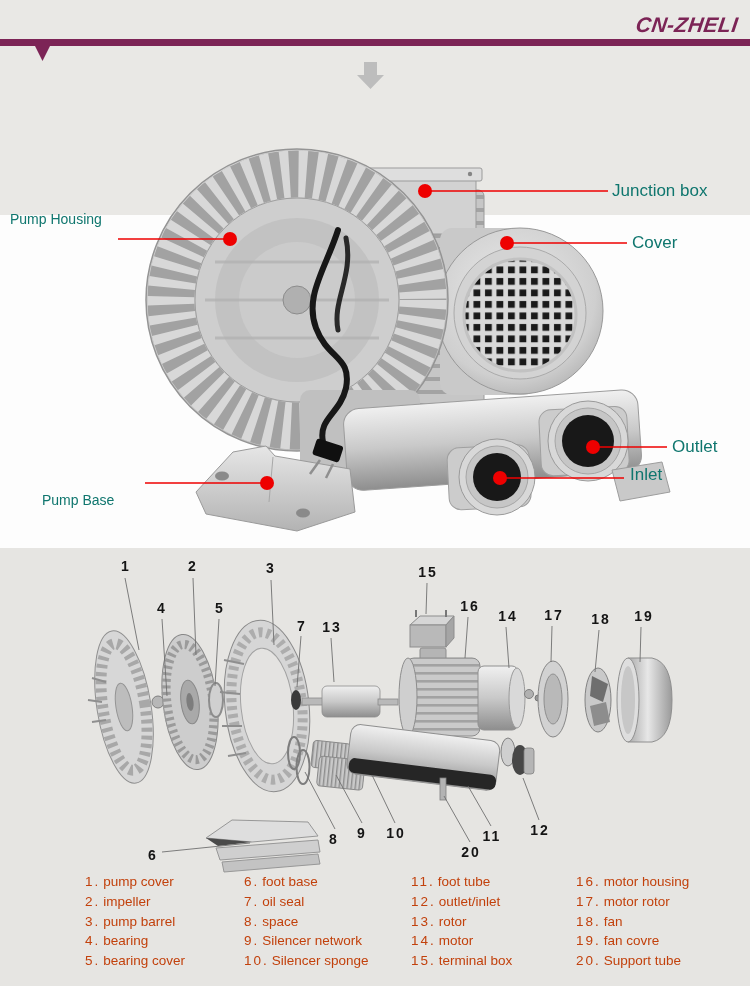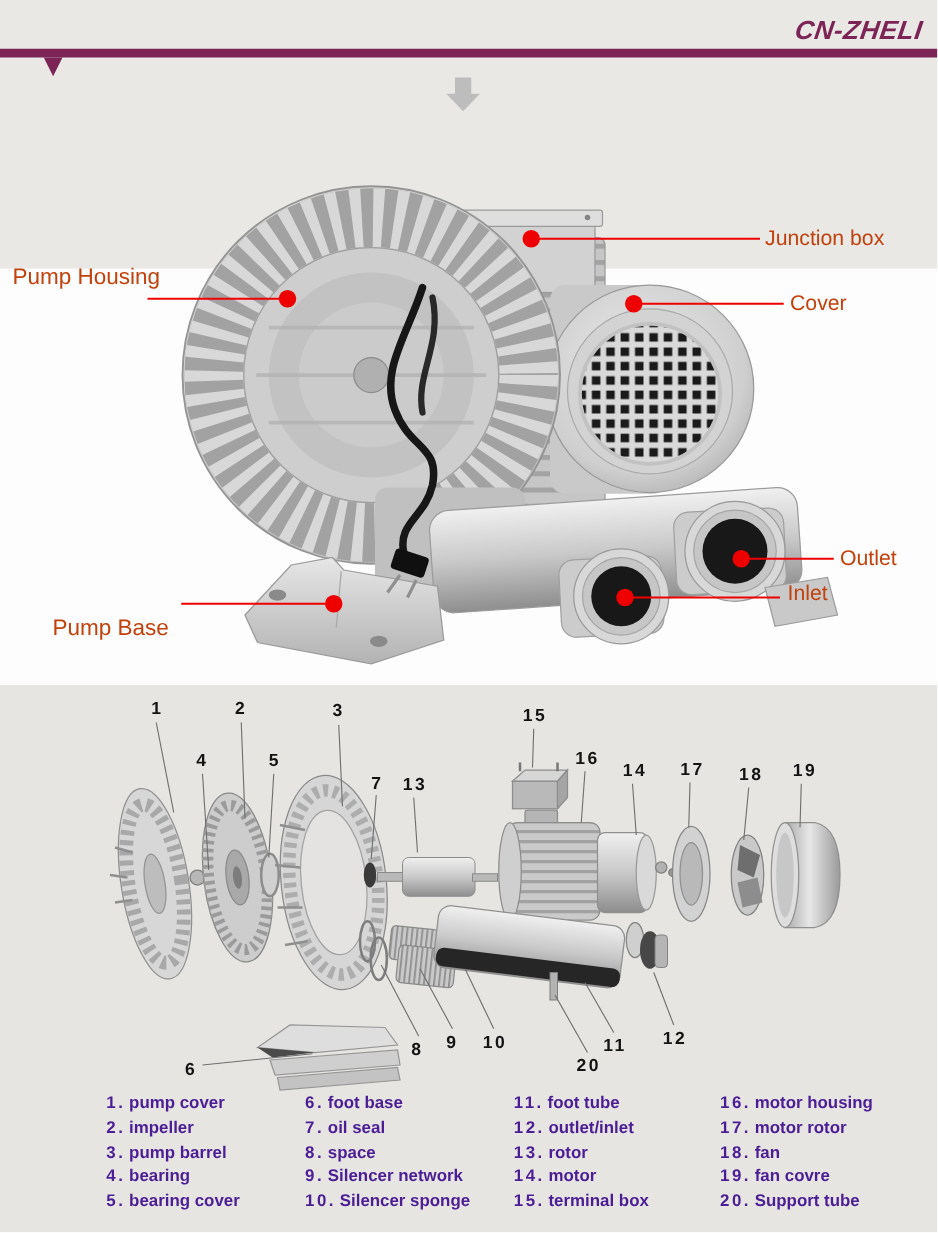--- a/index.html
+++ b/index.html
@@ -2,23 +2,23 @@
 <html><head>
 <meta charset="utf-8">
 <style>
   html,body{margin:0;padding:0;background:#ffffff}
   .page{position:relative;width:750px;height:986px;overflow:hidden;
         font-family:"Liberation Sans",sans-serif;background:#ffffff}
   .scene{position:absolute;left:0;top:0;display:block}
   .brand{position:absolute;top:13px;right:12px;font-style:italic;font-weight:bold;
          font-size:21px;letter-spacing:.5px;color:#7c2456;transform:skewX(-8deg);
          white-space:nowrap}
-  .plabel{position:absolute;color:#c2410c;font-size:17px;white-space:nowrap}
-  .plabel.big{font-size:18px}
-  .legend-col{position:absolute;top:872px;color:#4c1d95;font-size:13.5px;font-weight:bold;
+  .plabel{position:absolute;color:#0f766e;font-size:17px;white-space:nowrap}
+  .plabel.big{font-size:14px}
+  .legend-col{position:absolute;top:872px;color:#c2410c;font-size:13.5px;font-weight:normal;
               white-space:nowrap}
   .legend-row{height:19.8px;line-height:19.8px}
   .lnum{letter-spacing:2px}
   .lsep{padding-right:5px}
   .cnum{font-family:"Liberation Sans",sans-serif;font-size:14px;font-weight:bold;
         fill:#141414;letter-spacing:2px}
 </style>
 </head>
 <body>
 

